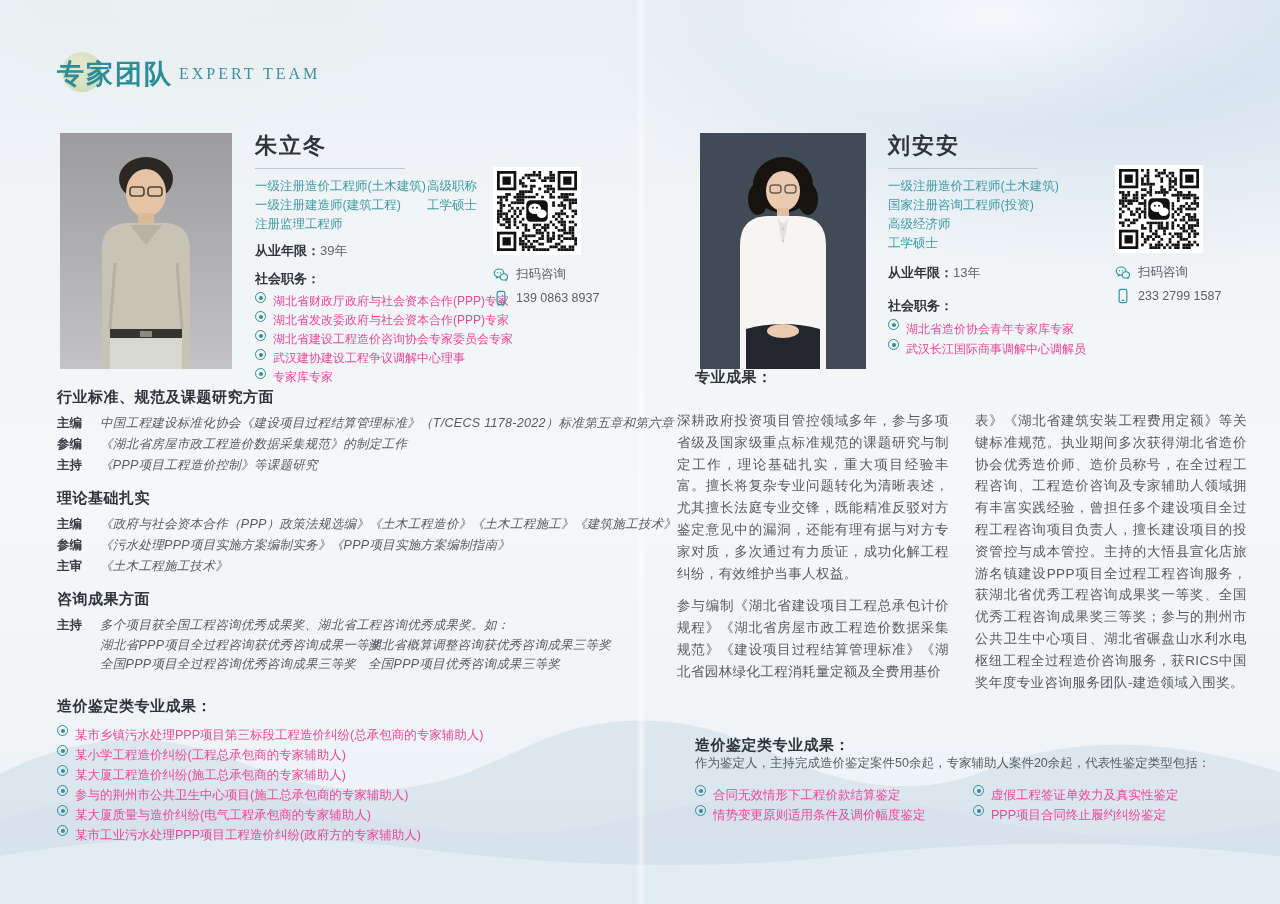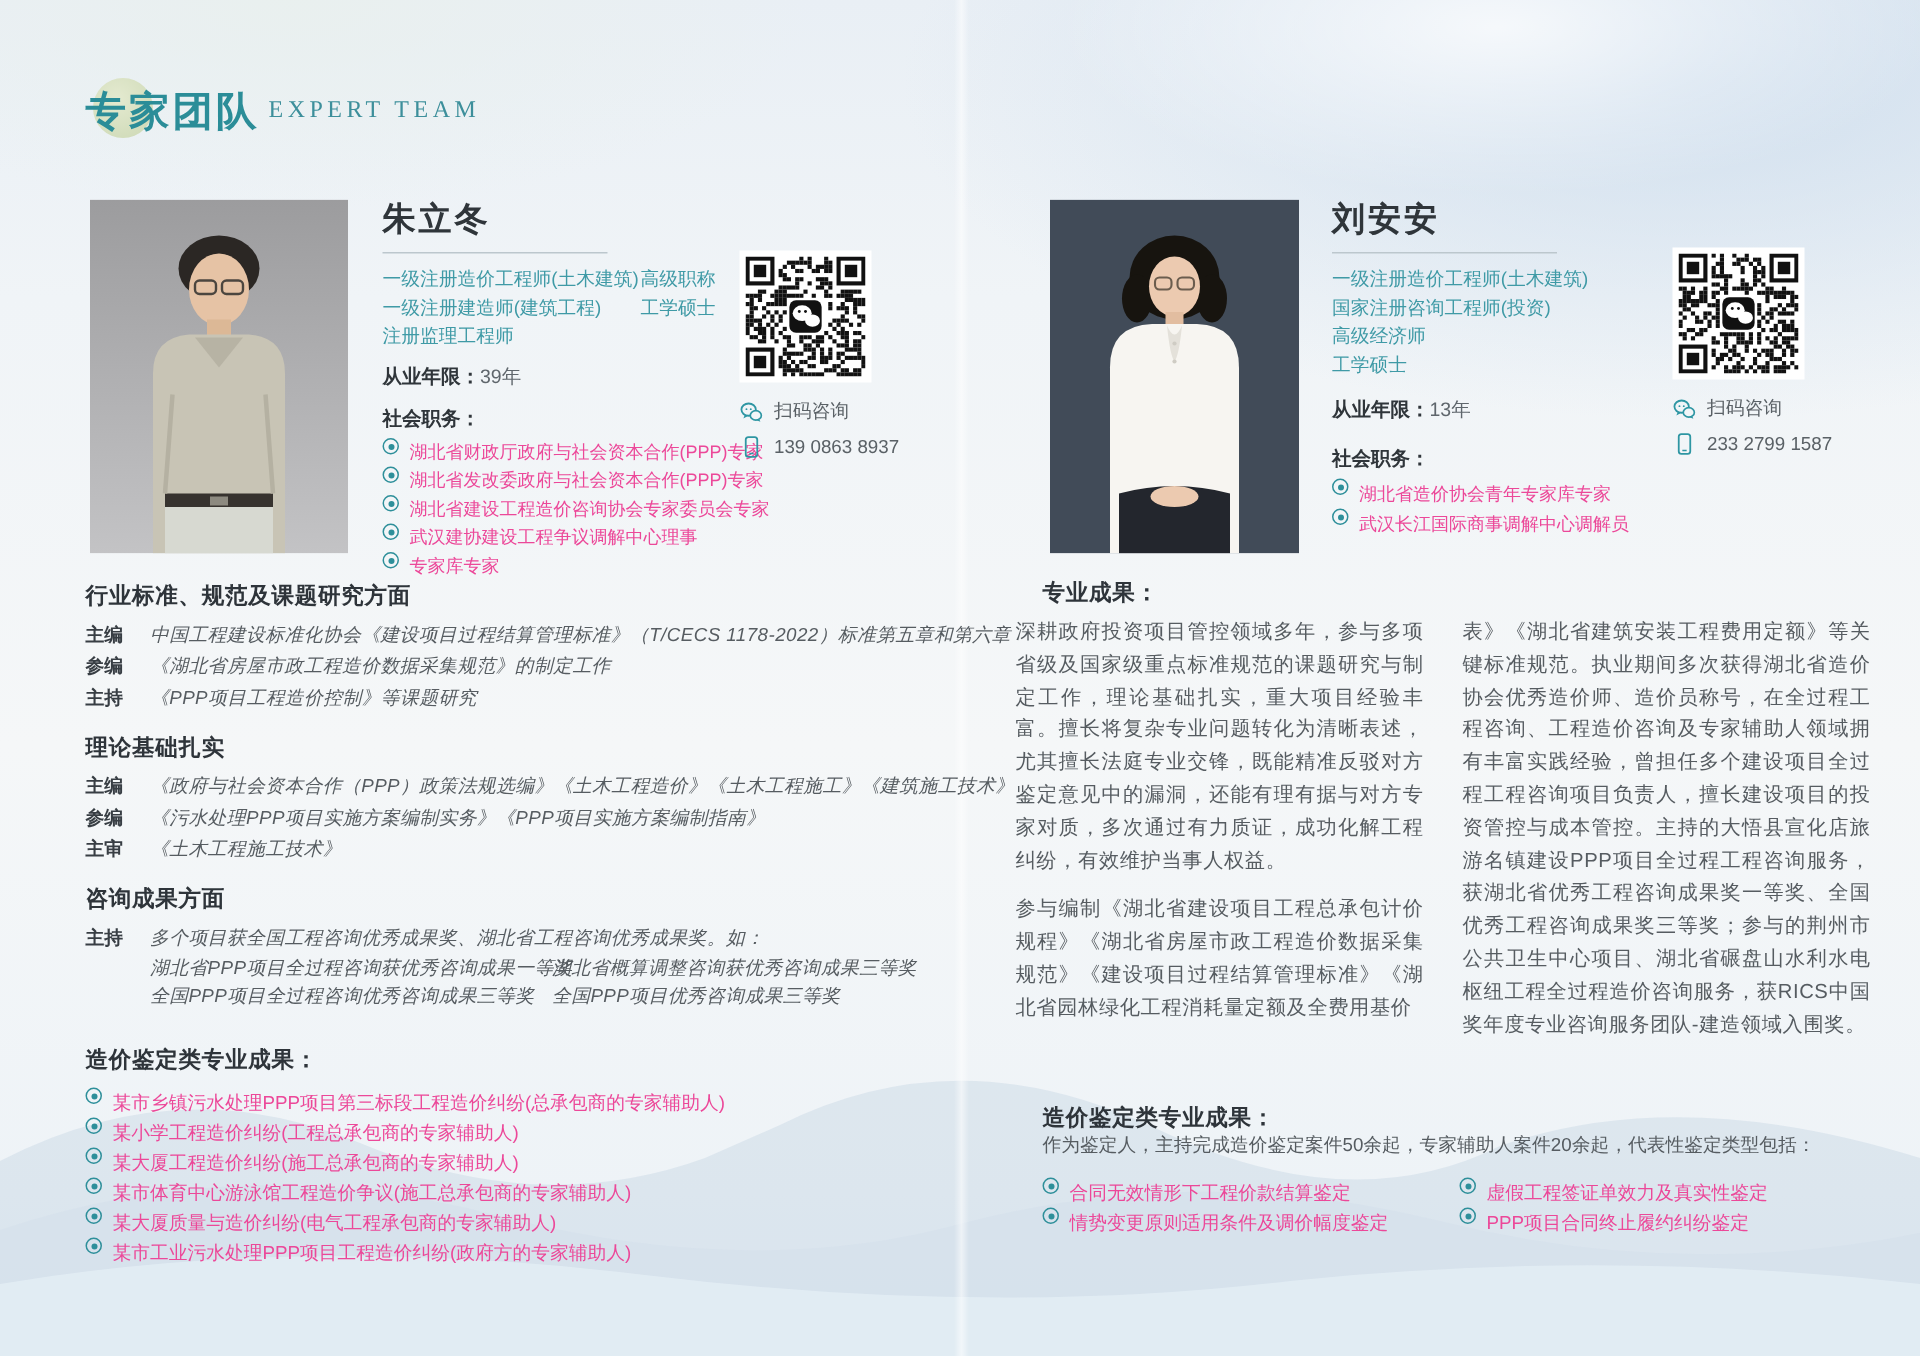--- a/index.html
+++ b/index.html
@@ -75,21 +75,21 @@
   .works .rows { margin-top:6px; }
   .consulting { margin-top:13px; }
   .consulting .rows { margin-top:6px; }
   .awards { margin-left:43px; display:grid; grid-template-columns:268px auto; grid-auto-flow:row;
             font-size:12.5px; line-height:19px; color:#565c61; white-space:nowrap; }
   .appraisal-left { margin-top:23px; }
   .appraisal-left .role-items { margin-top:9px; }
   .appraisal-left .role-item { line-height:20px; height:20px; font-size:12.5px; }
 
   
-  .ach-title { position:absolute; left:695px; top:386px; }
+  .ach-title { position:absolute; left:695px; top:368px; }
   .ach-col { position:absolute; top:410px; width:272px; font-size:13.5px; line-height:21.8px;
              color:#565c61; text-align:justify; letter-spacing:0.4px; }
   .ach-col1 { left:677px; }
   .ach-col2 { left:975px; }
   .ach-col p + p { margin-top:11px; }
   .appraisal-right { position:absolute; left:695px; top:736px; width:565px; }
   .appraisal-right .intro { margin-top:0; font-size:12.5px; color:#565c61; }
   .appraisal-right .grid { margin-top:13px; display:grid; grid-template-columns:278px auto;
                            grid-template-rows:20px 20px; grid-auto-flow:column; }
   .appraisal-right .role-item { font-size:12.5px; line-height:20px; height:20px; }
@@ -569,21 +569,21 @@
       <div class="role-item">
           <span class="bullet">
             <i></i>
           </span>
           <span>某大厦工程造价纠纷(施工总承包商的专家辅助人)</span>
         </div>
       <div class="role-item">
           <span class="bullet">
             <i></i>
           </span>
-          <span>某市体育中心游泳馆工程造价争议(施工总承包商的专家辅助人)</span>
+          <span>参与的荆州市公共卫生中心项目(施工总承包商的专家辅助人)</span>
         </div>
       <div class="role-item">
           <span class="bullet">
             <i></i>
           </span>
           <span>某大厦质量与造价纠纷(电气工程承包商的专家辅助人)</span>
         </div>
       <div class="role-item">
           <span class="bullet">
             <i></i>

